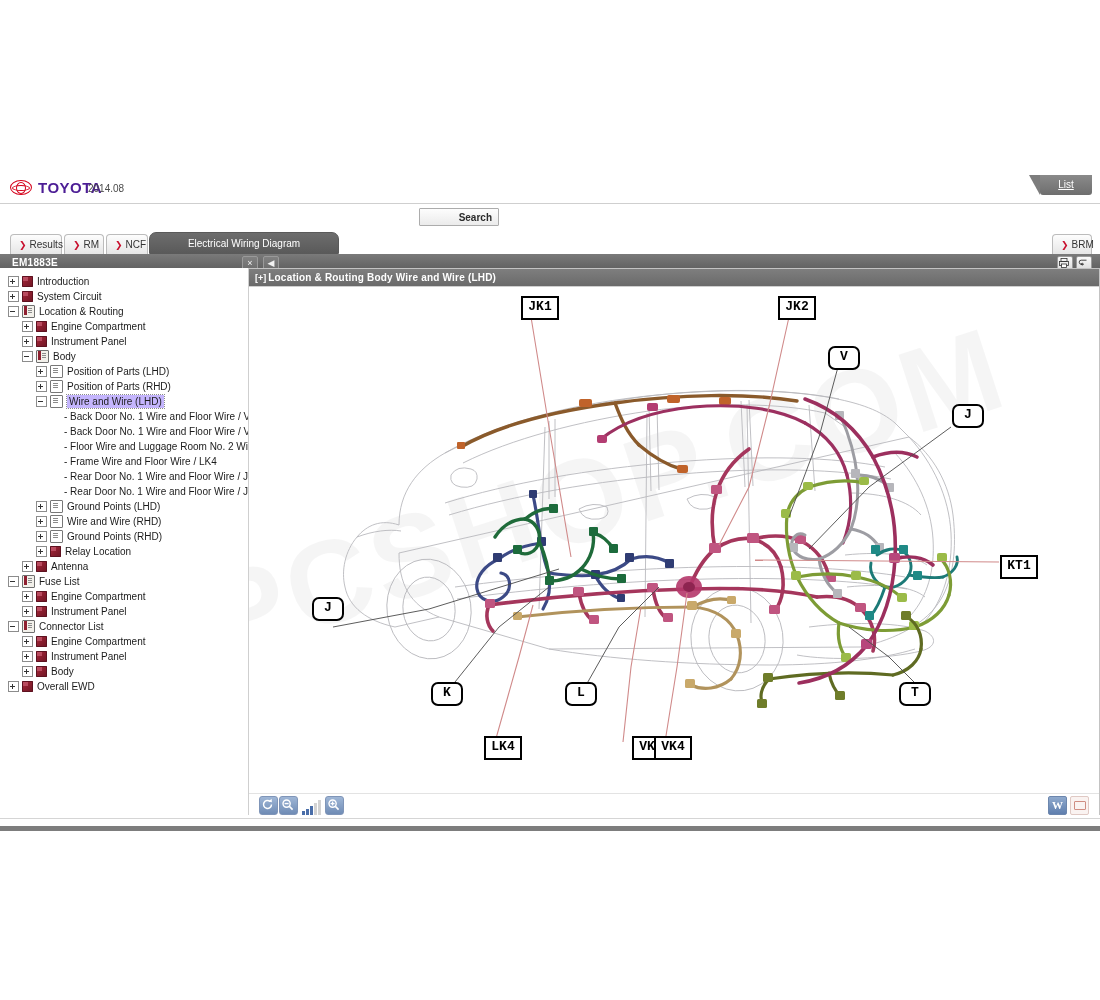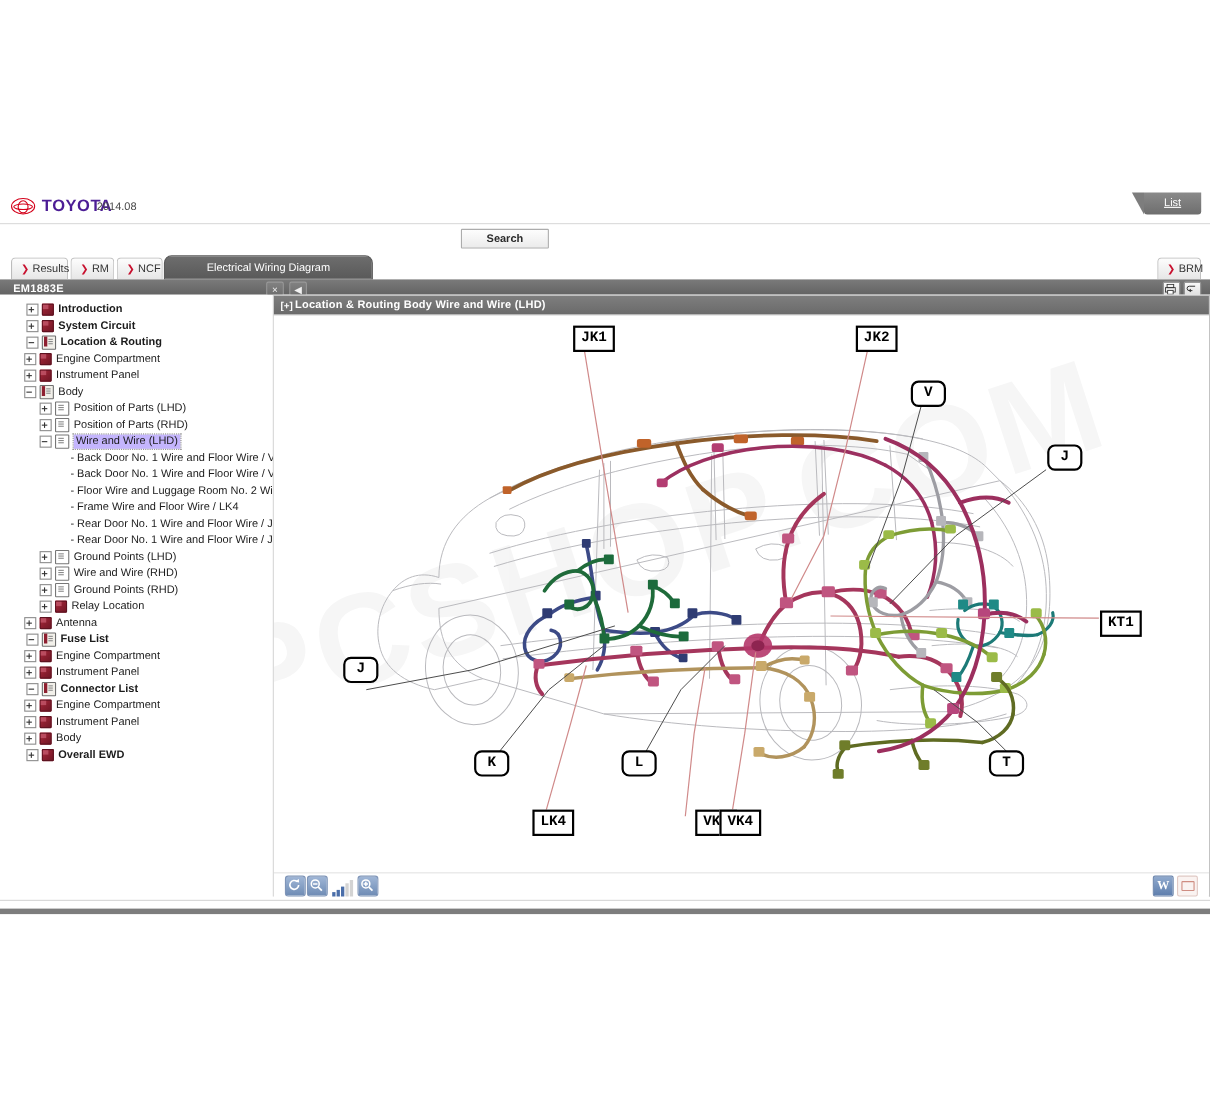--- a/index.html
+++ b/index.html
@@ -26,21 +26,21 @@
 
   
   .searchbar{position:relative;height:28px;background:#fff;}
   .kw-box{position:absolute;left:10px;top:5px;width:400px;height:16px;border:1px solid #b5b5b5;background:#fff;display:flex;align-items:center;}
   .kw-ico{width:14px;height:14px;margin:0 3px 0 1px;background:#3a3a3a;position:relative;flex:0 0 auto;}
   .kw-ico::after{content:"";position:absolute;left:2px;top:5px;width:7px;height:3px;background:#fff;}
   .kw-ico::before{content:"";position:absolute;left:7px;top:3px;border-left:5px solid #fff;border-top:3.5px solid transparent;border-bottom:3.5px solid transparent;}
   .kw-box input{border:0;outline:0;font-size:10px;color:#9a9a9a;width:370px;background:transparent;font-family:"Liberation Sans",sans-serif;}
   .search-btn{position:absolute;left:419px;top:4px;width:80px;height:18px;border:1px solid #acacac;
     background:linear-gradient(#fdfdfd,#ebebeb);font-size:10px;font-weight:bold;color:#2b2b2b;cursor:pointer;
-    font-family:"Liberation Sans",sans-serif;border-radius:1px;}
+    font-family:"Liberation Sans",sans-serif;border-radius:1px;text-align:right;}
 
   
   .tabrow{position:relative;height:22px;}
   .tab{position:absolute;top:2px;height:20px;border-radius:4px 4px 0 0;background:linear-gradient(#fdfdfd,#e6e6e6);
     border:1px solid #bcbcbc;border-bottom:none;font-size:10px;color:#333;cursor:pointer;
     display:flex;align-items:center;padding:0 8px;box-sizing:border-box;}
   .tab .chev{color:#c8102e;font-size:9px;margin-right:3px;}
   .tab.t1{left:10px;width:52px;}
   .tab.t2{left:64px;width:40px;}
   .tab.t3{left:106px;width:42px;}
@@ -85,21 +85,21 @@
     box-shadow:0 2px 0 #8c8c8c,0 4px 0 #8c8c8c;}
   
   .ico.page{background:#fff;border:1px solid #777;border-radius:1px;}
   .ico.page::after{content:"";position:absolute;left:2px;top:2px;width:5px;height:1px;background:#8a8a8a;
     box-shadow:0 2px 0 #8a8a8a,0 4px 0 #8a8a8a;}
   .lbl{line-height:13px;}
   .node.sel .lbl{background:#c4b5fd;outline:1px dotted #8a8a8a;padding:0 2px;}
   .leaf{display:flex;align-items:center;height:15px;white-space:nowrap;cursor:pointer;font-size:10px;color:#1b1b1b;}
 
   
-  .i0{padding-left:24px;font-weight:bold;} .i1{padding-left:22px;} .i2{padding-left:36px;}
+  .i0{padding-left:8px;} .i1{padding-left:22px;} .i2{padding-left:36px;}
   .i3{padding-left:64px;}
 
   
   .cnt-hdr{height:17px;background:linear-gradient(#7e7e7e,#6a6a6a);display:flex;align-items:center;
     padding-left:6px;border-bottom:1px solid #cfcfcf;}
   .cnt-hdr .plusbox{font-size:9px;font-weight:bold;color:#fff;border:0;margin-right:2px;}
   .cnt-hdr .t{font-size:10px;font-weight:bold;color:#ffffff;letter-spacing:.2px;}
 
   
   .viewport{position:relative;height:506px;background:#fff;overflow:hidden;}

